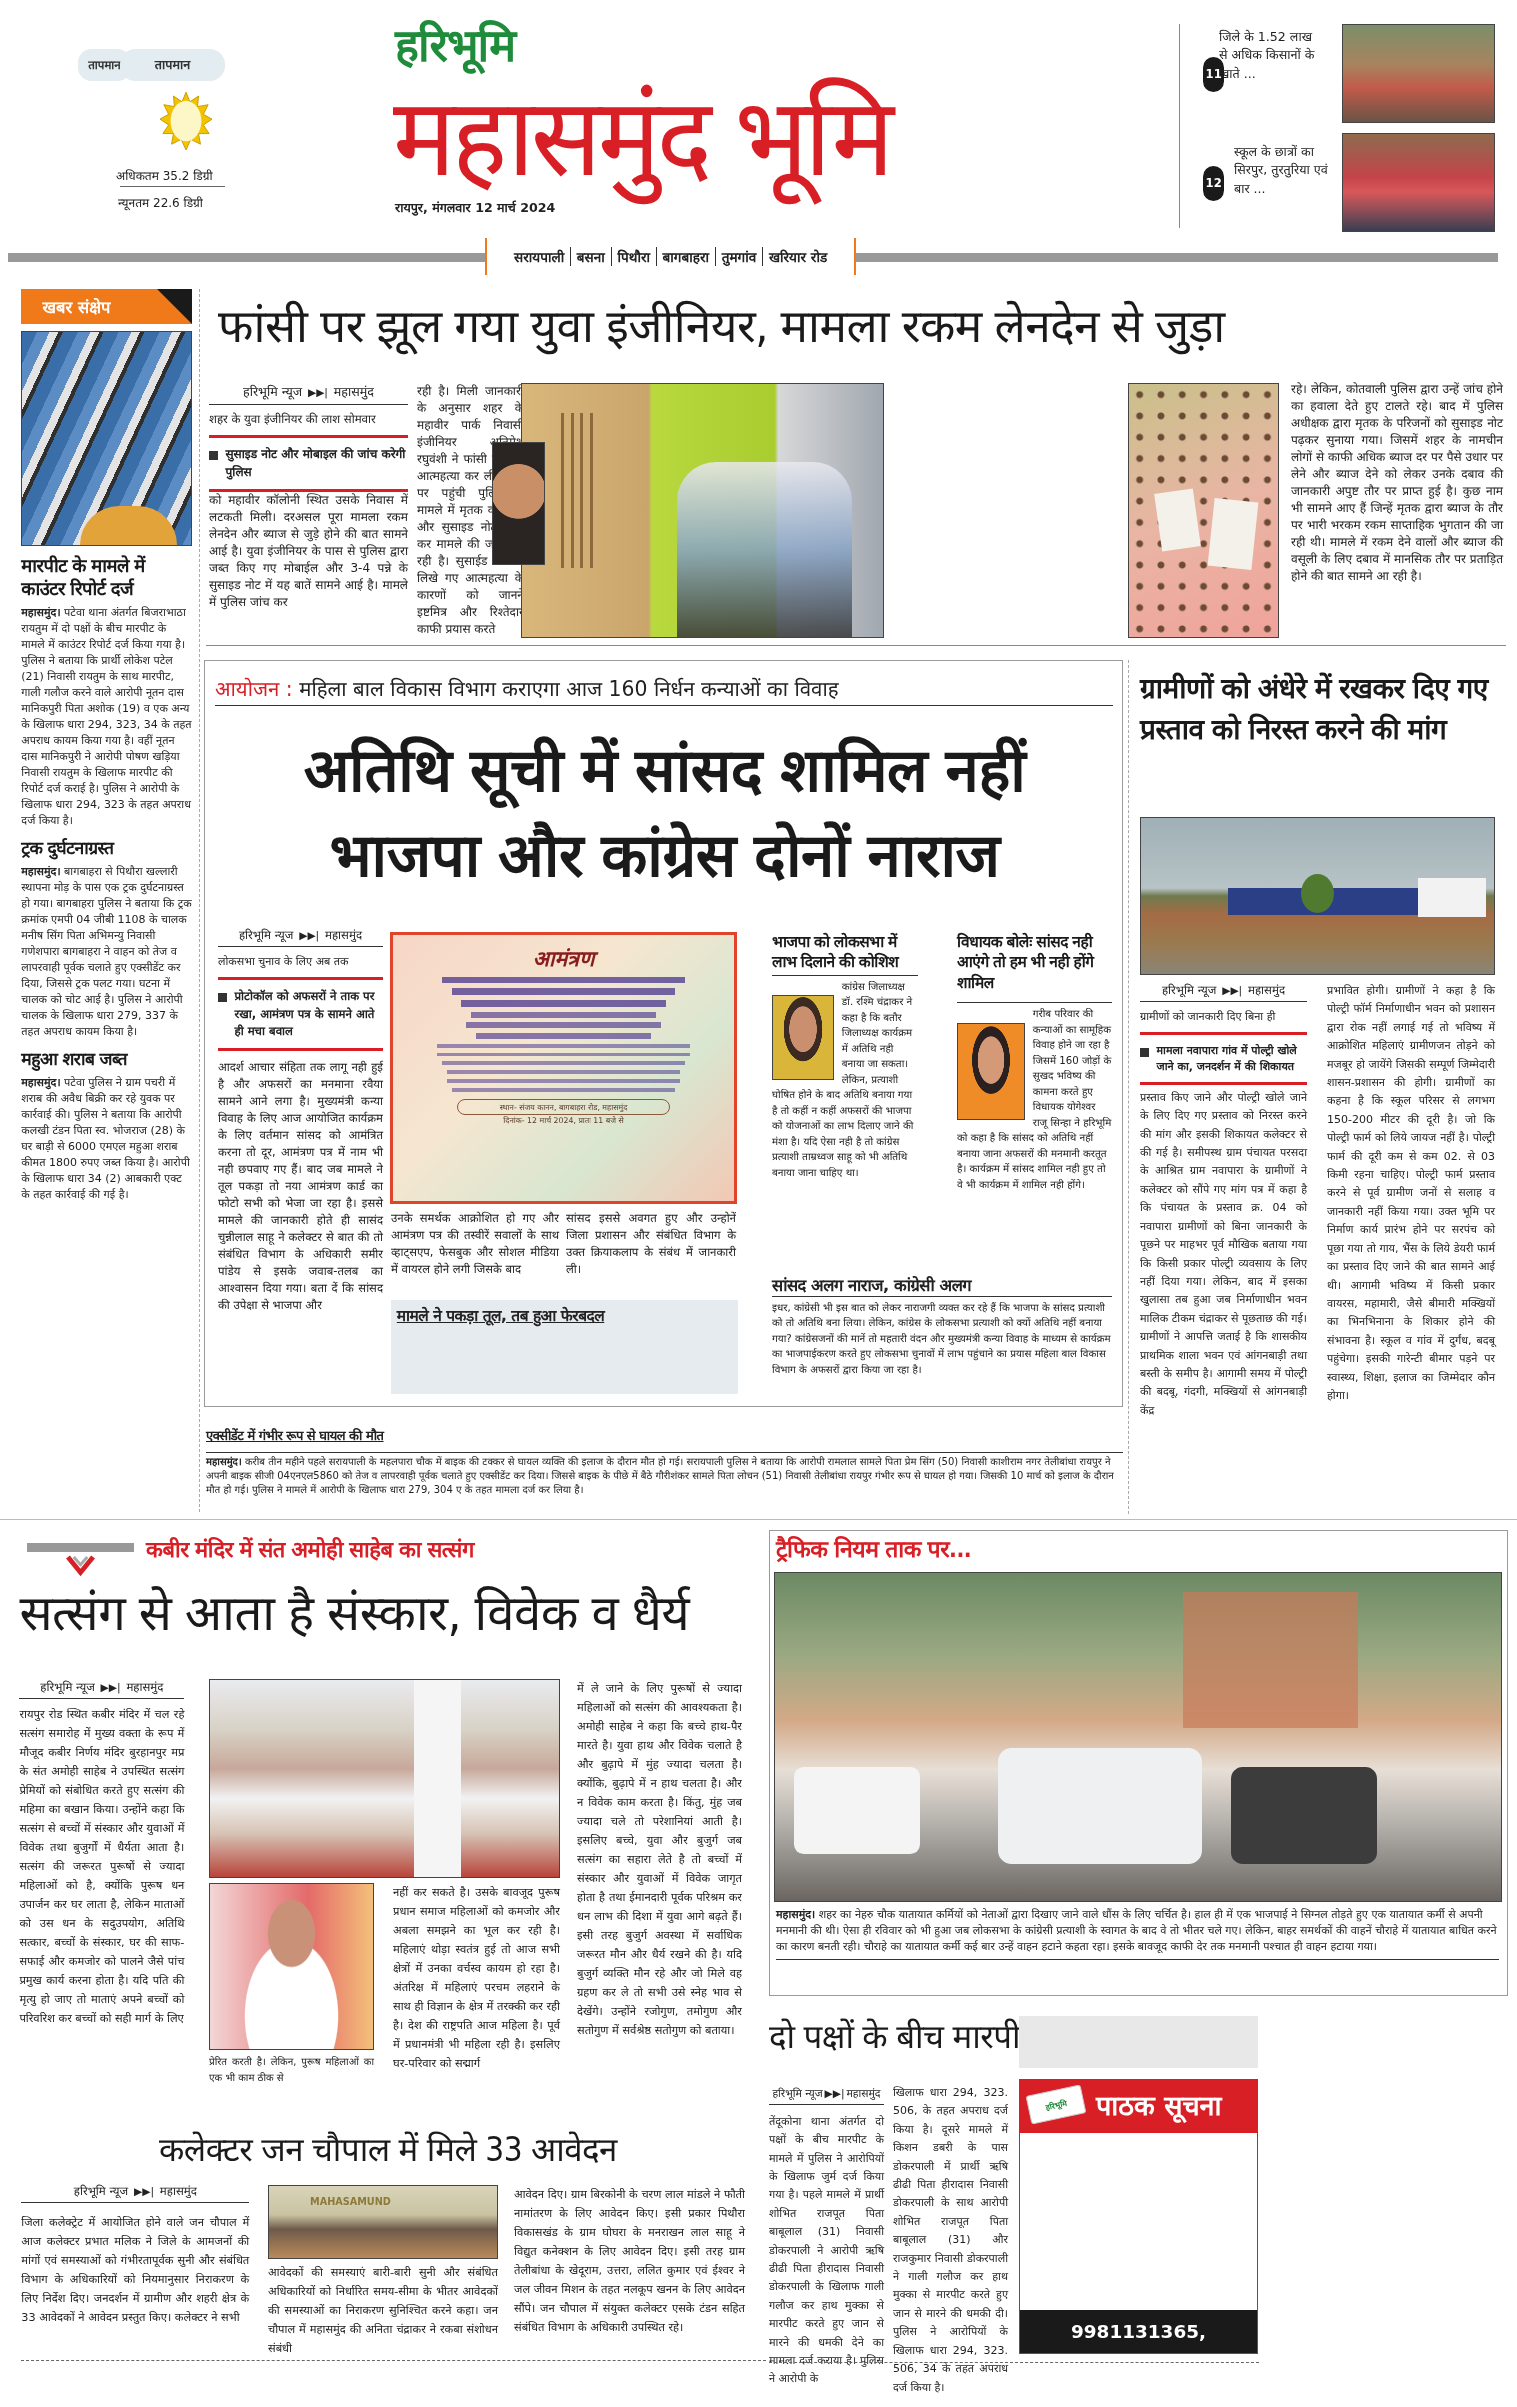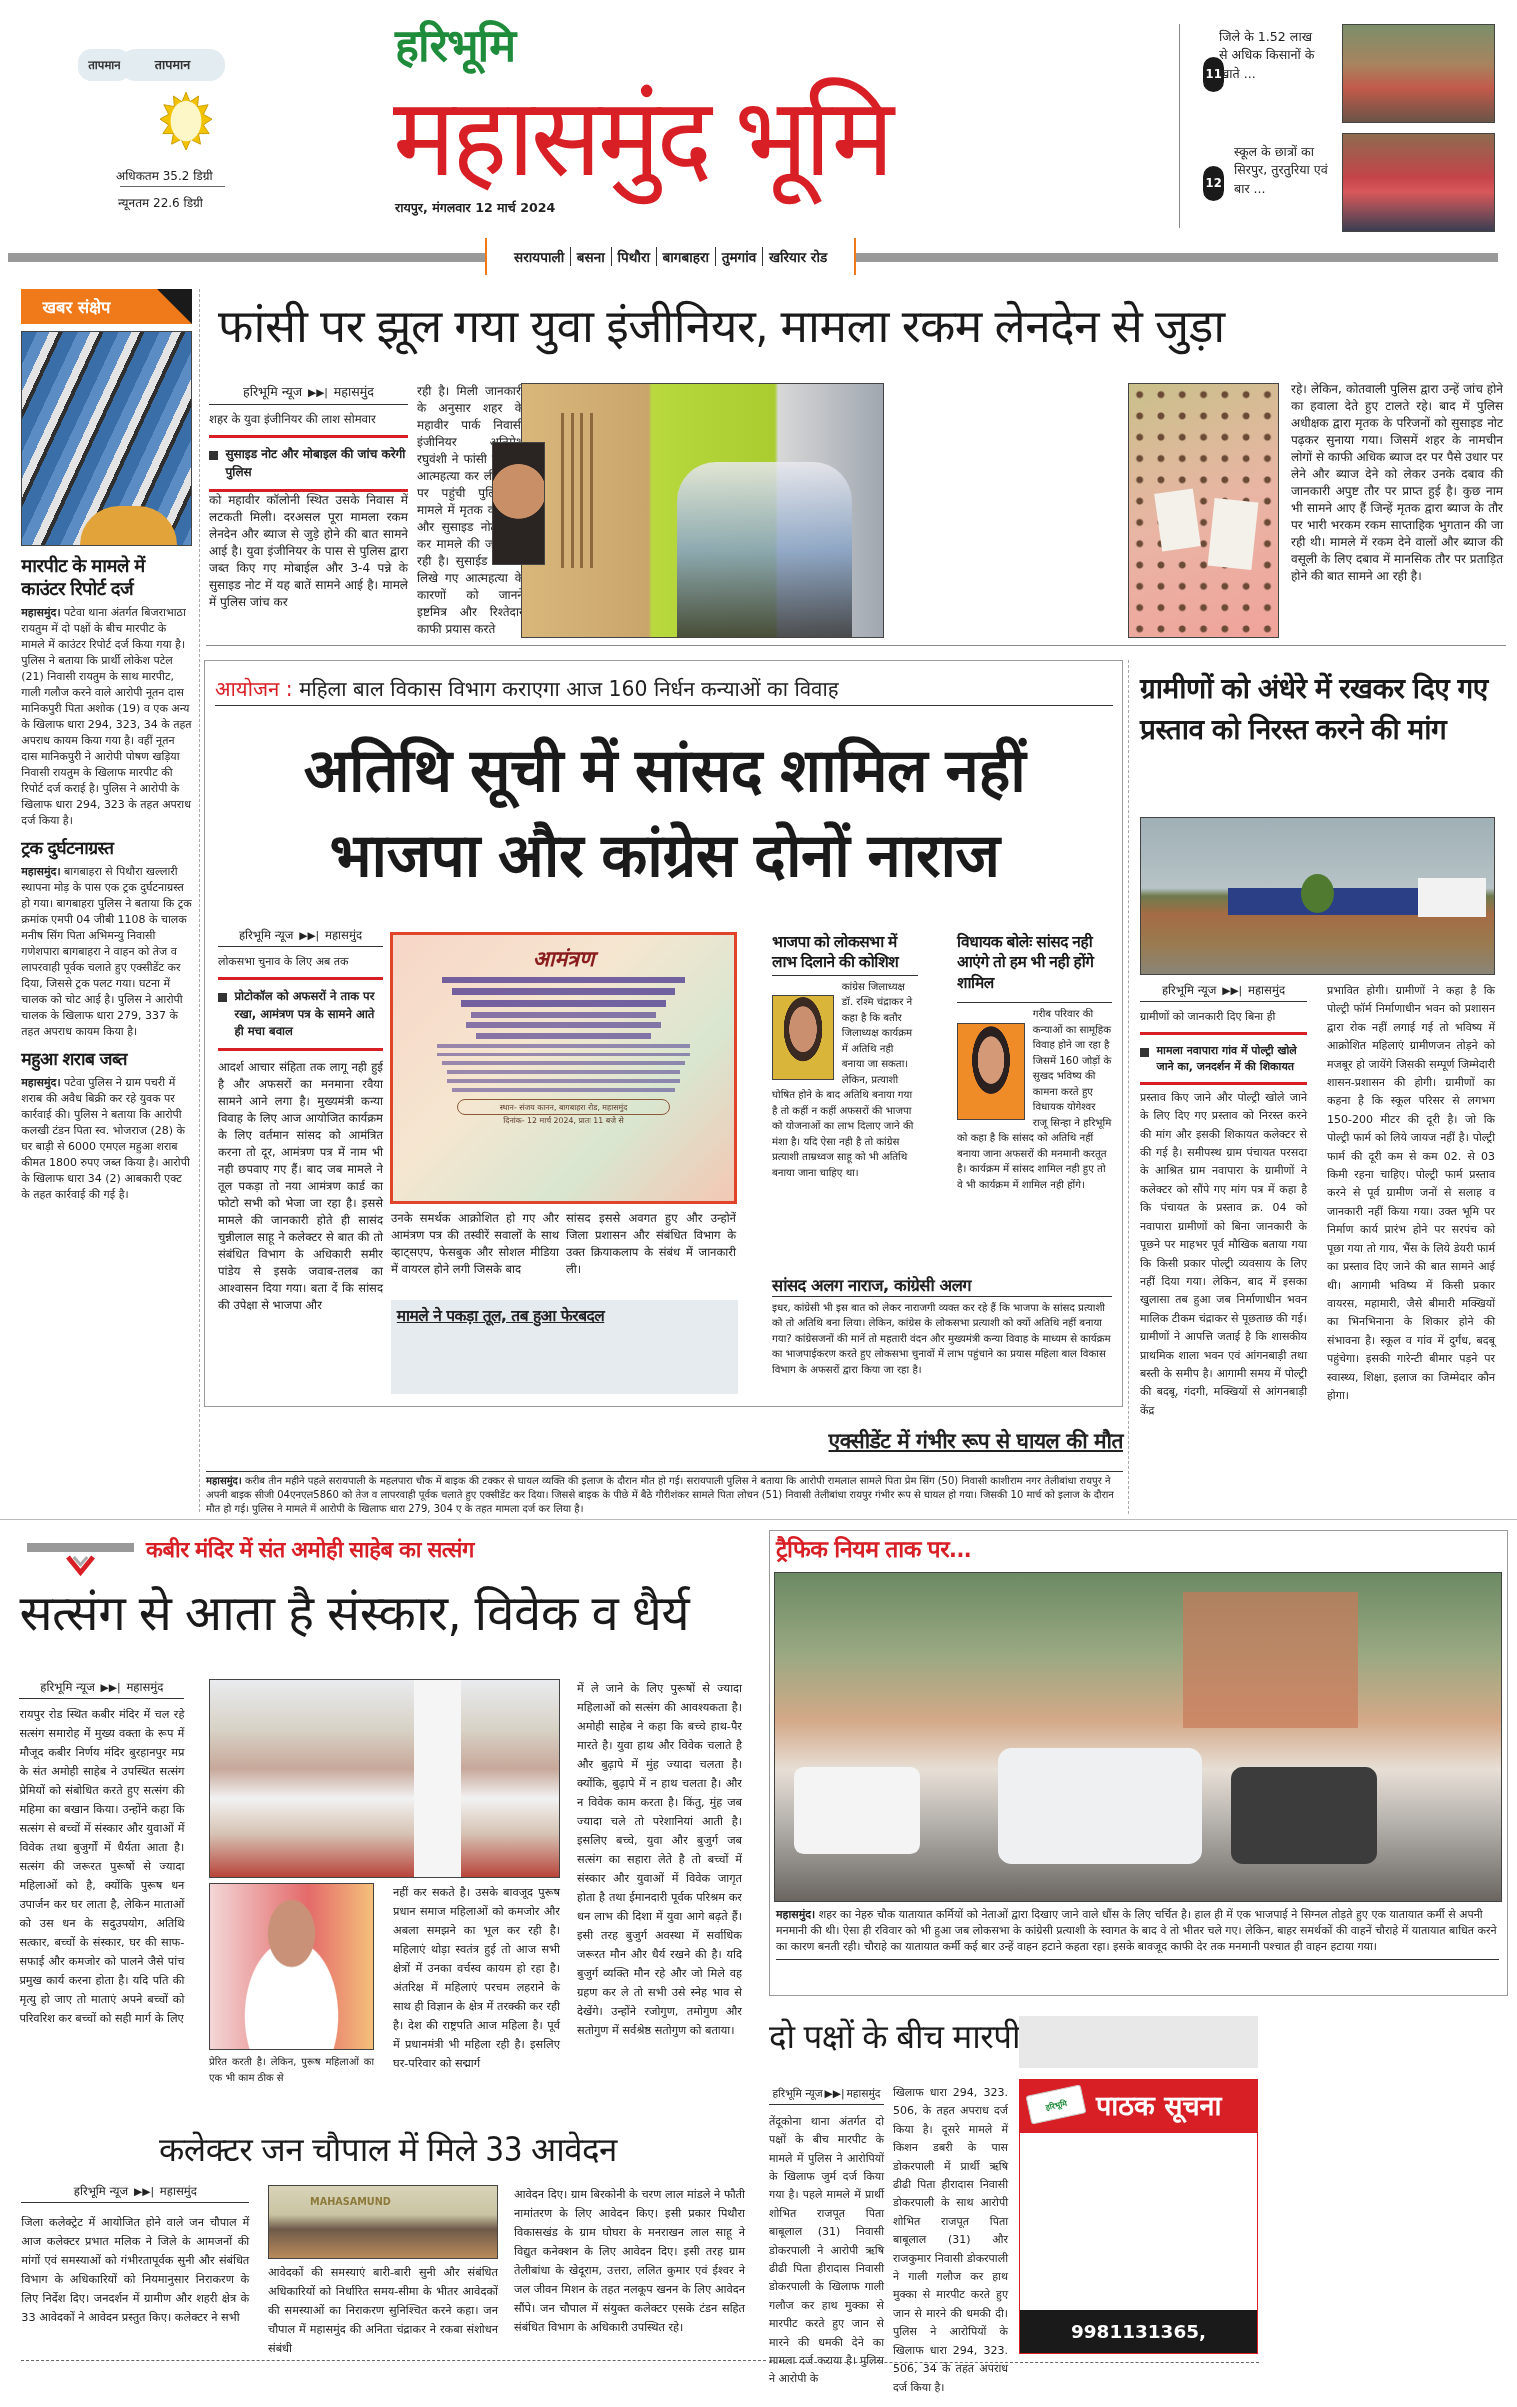--- a/index.html
+++ b/index.html
@@ -168,21 +168,21 @@
   <div class="hl" style="font-size:15.5px;line-height:20.4px;border-bottom:1.5px solid #333;padding-bottom:9px">विधायक बोलेः सांसद नही आएंगे तो हम भी नही होंगे शामिल</div>
   <div class="photo" style="float:left;margin:19.4px 7.8px 3.9px 0;width:68px;height:97px;background:radial-gradient(ellipse at 50% 38%,#d49a77 0 28%,#2a2020 29% 40%,#f08c28 41%)"></div>
   <div style="font-size:10.2px;line-height:15.5px;padding-top:2.9px"><span>गरीब परिवार की कन्याओं का सामूहिक विवाह होने जा रहा है जिसमें 160 जोड़ों के सुखद भविष्य की कामना करते हुए</span> <span>विधायक योगेश्वर राजू सिन्हा ने हरिभूमि को कहा है कि सांसद को अतिथि नहीं बनाया जाना अफसरों की मनमानी करतूत है। कार्यक्रम में सांसद शामिल नही हुए तो वे भी कार्यक्रम में शामिल नही होंगे।</span></div>
 </div>
 <div class="abs" style="left:772px;top:1273px;width:340px">
   <div class="sub-h" style="font-size:16.5px;border-bottom:1.5px solid #333;text-decoration:none">सांसद अलग नाराज, कांग्रेसी अलग</div>
   <div style="font-size:10.2px;line-height:15.5px;margin-top:2.9px">इधर, कांग्रेसी भी इस बात को लेकर नाराजगी व्यक्त कर रहे हैं कि भाजपा के सांसद प्रत्याशी को तो अतिथि बना लिया। लेकिन, कांग्रेस के लोकसभा प्रत्याशी को क्यों अतिथि नहीं बनाया गया? कांग्रेसजनों की मानें तो महतारी वंदन और मुख्यमंत्री कन्या विवाह के माध्यम से कार्यक्रम का भाजपाईकरण करते हुए लोकसभा चुनावों में लाभ पहुंचाने का प्रयास महिला बाल विकास विभाग के अफसरों द्वारा किया जा रहा है।</div>
 </div>
 
 <div class="abs" style="left:206px;top:1426px;width:917px">
-  <div class="sub-h" style="text-align:right;font-size:21px;border-bottom:1.5px solid #333;padding-bottom:17px">एक्सीडेंट में गंभीर रूप से घायल की मौत</div>
+  <div class="sub-h" style="text-align:left;font-size:13px;border-bottom:1.5px solid #333;padding-bottom:8px">एक्सीडेंट में गंभीर रूप से घायल की मौत</div>
   <div style="font-size:10px;line-height:14px;margin-top:1.9px"><b>महासमुंद।</b> <span>करीब तीन महीने पहले सरायपाली के महलपारा चौक में बाइक की टक्कर से घायल व्यक्ति की इलाज के दौरान मौत हो गई। सरायपाली पुलिस ने बताया कि आरोपी रामलाल सामले पिता प्रेम सिंग (50) निवासी काशीराम नगर तेलीबांधा रायपुर ने अपनी बाइक सीजी 04एनएल5860 को तेज व लापरवाही पूर्वक चलाते हुए एक्सीडेंट कर दिया। जिससे बाइक के पीछे में बैठे गौरीशंकर सामले पिता लोचन (51) निवासी तेलीबांधा रायपुर गंभीर रूप से घायल हो गया। जिसकी 10 मार्च को इलाज के दौरान मौत हो गई। पुलिस ने मामले में आरोपी के खिलाफ धारा 279, 304 ए के तहत मामला दर्ज कर लिया है।</span></div>
 </div>
 
 <div class="abs vsep" style="left:1128px;top:660px;height:854px"></div>
 <div class="abs hl" style="left:1140px;top:668px;width:354px;text-align:left;font-size:28px;line-height:41px">ग्रामीणों को अंधेरे में रखकर दिए गए प्रस्ताव को निरस्त करने की मांग</div>
 <div class="abs photo" style="left:1140px;top:817px;width:355px;height:158px;background:linear-gradient(180deg,#9fb0b6 0%,#b7c3c6 45%,#6f7a4e 50%,#a56b44 62%,#9a7a4f 80%,#8a8576 100%)">
   <div style="position:absolute;left:87px;top:70px;width:194px;height:27px;background:#2b3f86"></div>
   <div style="position:absolute;left:277px;top:60px;width:68px;height:39px;background:#f2f2f2"></div>
   <div style="position:absolute;left:160px;top:56px;width:33px;height:39px;background:#4f7a2f;border-radius:50%"></div>
 </div>

